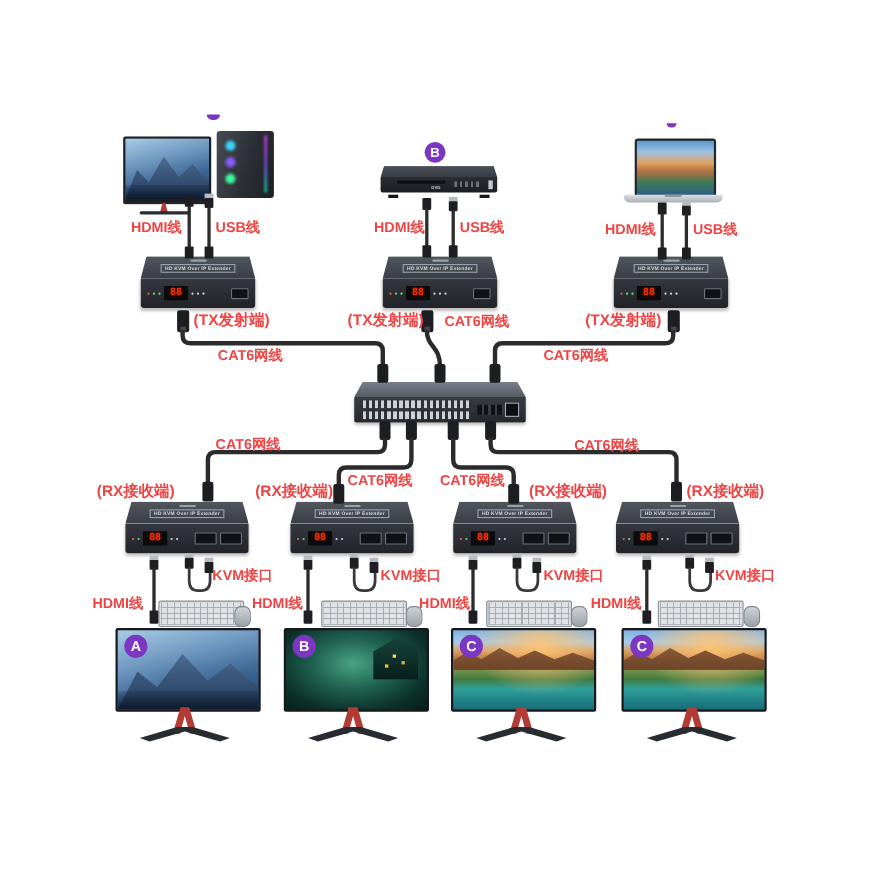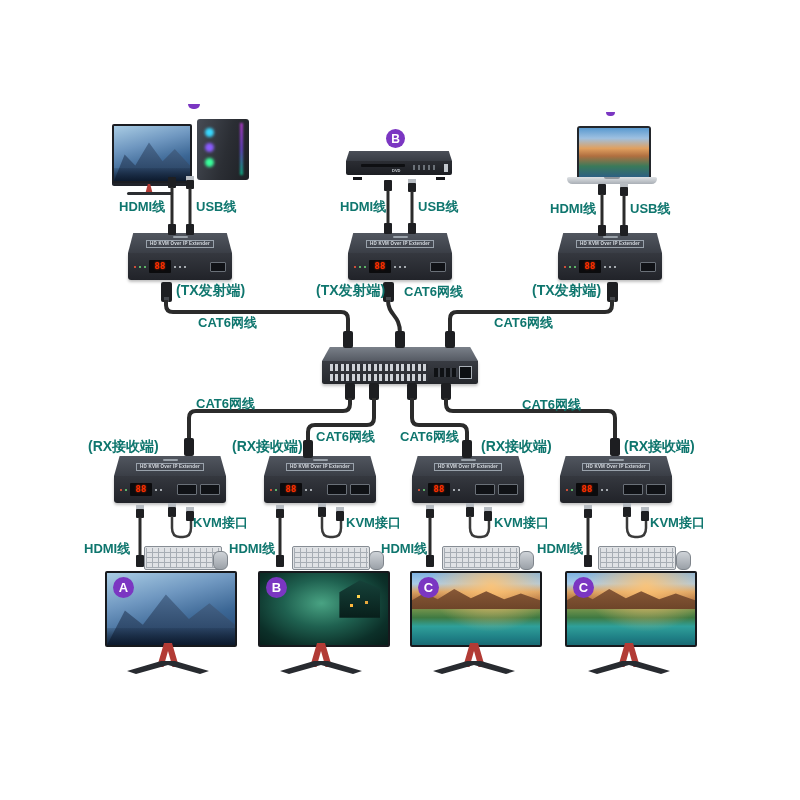--- a/index.html
+++ b/index.html
@@ -1,18 +1,18 @@
 <!DOCTYPE html>
 <html><head>
 <meta charset="utf-8">
 <style>
   html,body{margin:0;padding:0;background:#fff}
   .canvas{position:relative;width:800px;height:800px;background:#fff;overflow:hidden;
           font-family:"Liberation Sans",sans-serif}
-  .lbl{position:absolute;font:700 13px "Liberation Sans",sans-serif;color:#0f766e;
+  .lbl{position:absolute;font:700 13px "Liberation Sans",sans-serif;color:#ef4444;
        white-space:nowrap;z-index:6;letter-spacing:0}
   .lbl-lg{font-size:14px}
   .badge{position:absolute;width:19px;height:19px;border-radius:50%;background:#7b36c2;
          color:#fff;font:700 12px "Liberation Sans",sans-serif;display:flex;align-items:center;
          justify-content:center;z-index:7}
   .badge.mon-badge{width:21px;height:21px;font-size:13px}
   .badge-sliver{position:absolute;background:#7b36c2;border-radius:0 0 7px 7px;z-index:7}
 
   
   .ext{position:absolute;width:104px;height:48px;z-index:2}

